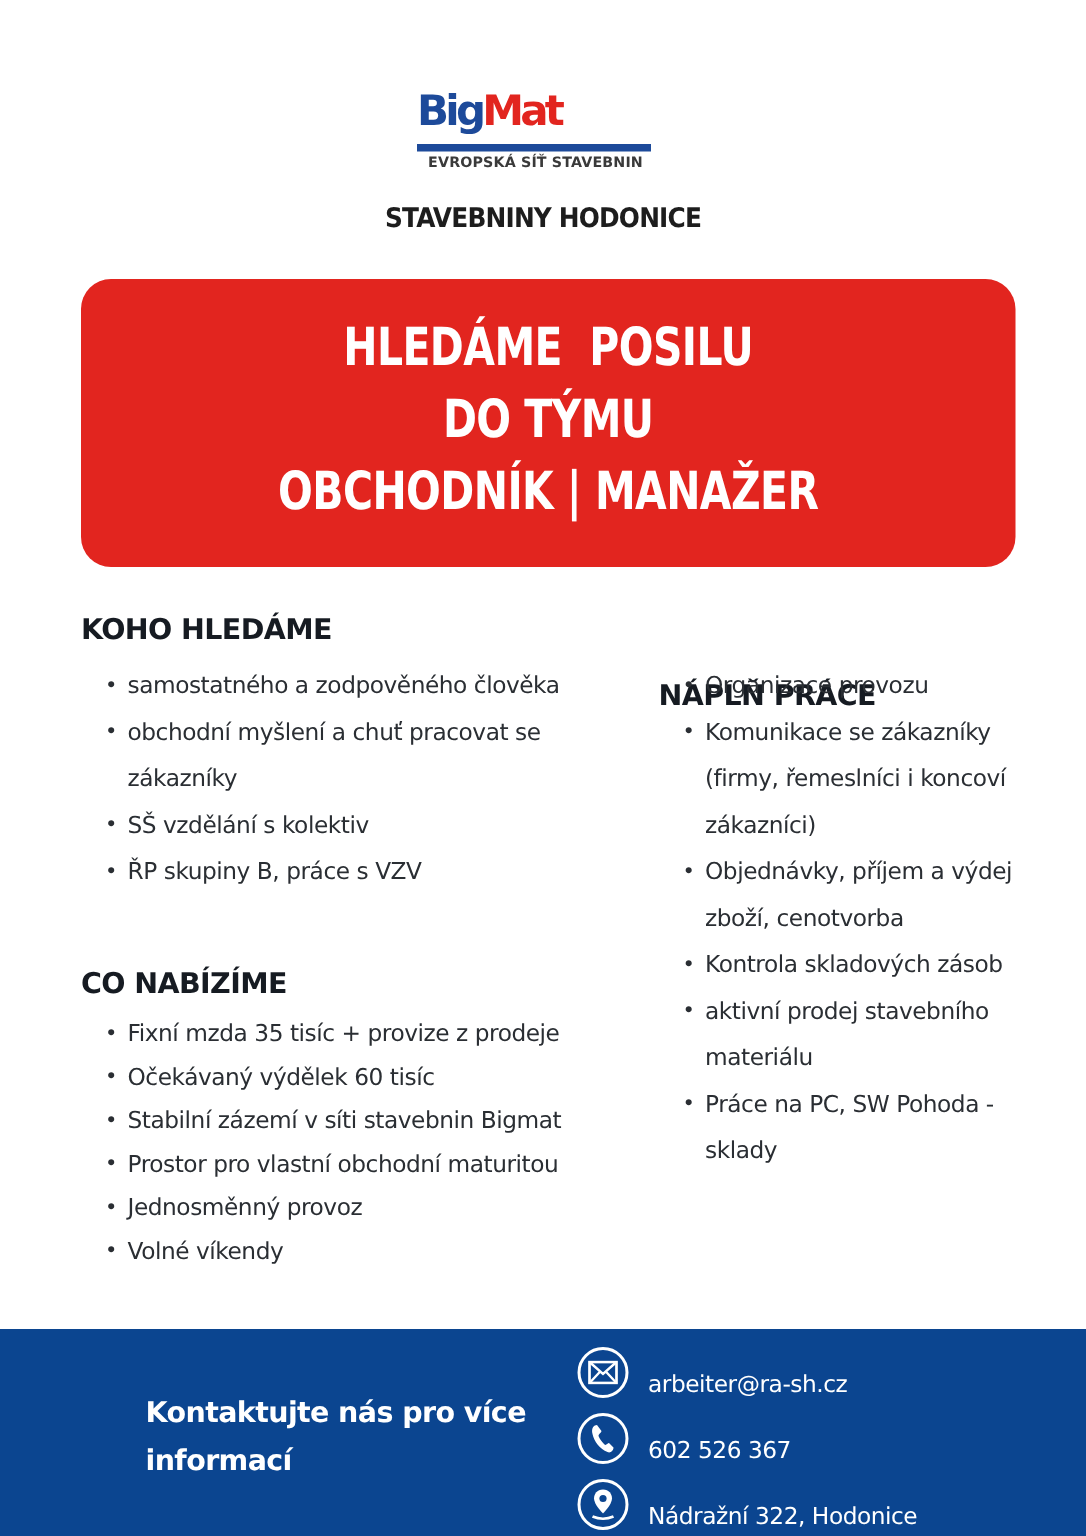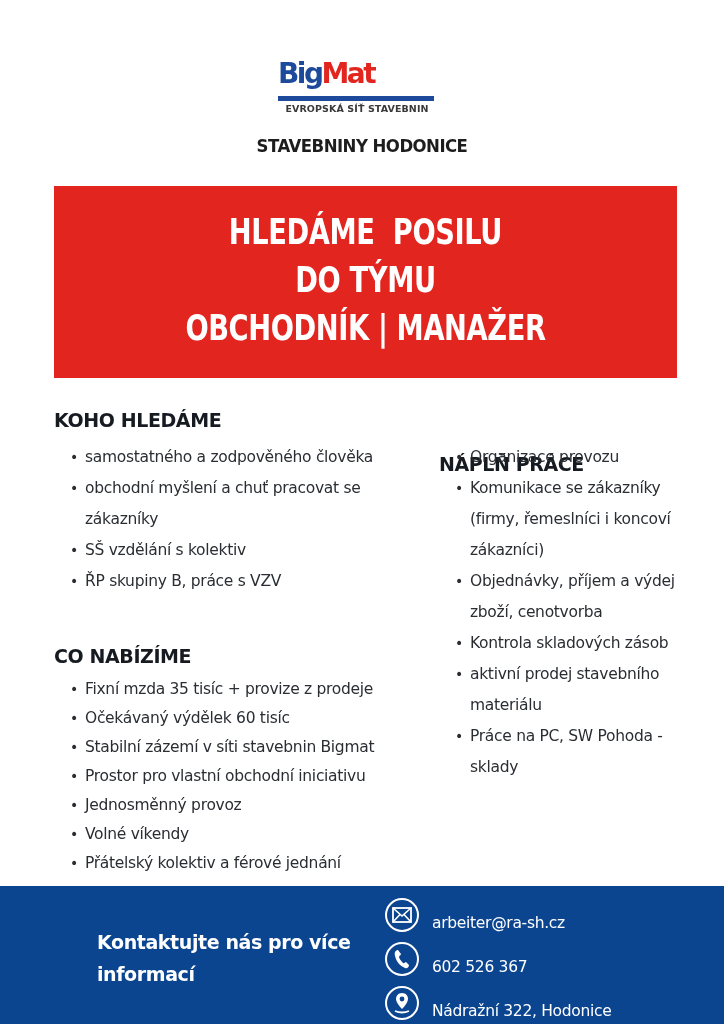--- a/index.html
+++ b/index.html
@@ -10,21 +10,21 @@
   .logo { position: absolute; left: 278px; top: 52px; width: 158px; height: 62px; }
   .logo-word { position: absolute; left: 0; top: 0; height: 44px; font-family: "DejaVu Sans", sans-serif; font-weight: bold; font-size: 28px; letter-spacing: -2.5px; line-height: 44px; white-space: nowrap; }
   .logo-big { color: #1d4a9a; }
   .logo-mat { color: #e2251f; }
   .logo-bar { position: absolute; left: 0; top: 44px; width: 156px; height: 5px; background: #1d4a9a; }
   .logo-tagline { position: absolute; left: 0; top: 51px; width: 158px; font-family: "DejaVu Sans", sans-serif; font-weight: bold; font-size: 9.5px; color: #3a3a3a; letter-spacing: 0.1px; white-space: nowrap; text-align: center; }
 
   .store-name { position: absolute; left: 0; width: 724px; top: 135px; text-align: center; font-family: "DejaVu Sans", sans-serif; font-weight: bold; font-size: 18px; letter-spacing: -0.6px; color: #1d1d1d; transform: scaleX(0.92); }
 
   
-  .banner { position: absolute; left: 54px; top: 186px; width: 623px; height: 192px; background: #e2251f; color: #ffffff; text-align: center; padding-top: 22px; }
+  .banner { position: absolute; left: 54px; top: 186px; width: 623px; height: 192px; background: #e2251f; color: #ffffff; text-align: center; padding-top: 22px; border-radius: 20px; }
   .banner-line { display: block; font-family: "DejaVu Sans", sans-serif; font-weight: bold; font-size: 35px; line-height: 48px; letter-spacing: -0.5px; transform: scaleX(0.78); transform-origin: center; white-space: pre; }
 
   
   .section-title { position: absolute; font-family: "DejaVu Sans", sans-serif; font-weight: bold; font-size: 19px; color: #161b22; letter-spacing: -0.4px; }
   ul.list { position: absolute; list-style: none; }
   ul.list li { position: relative; padding-left: 15px; font-family: "DejaVu Sans", sans-serif; font-size: 15.5px; line-height: 31px; color: #2a2e33; letter-spacing: -0.3px; }
   ul.list li::before { content: "•"; position: absolute; left: 0; top: 0; font-size: 14px; color: #2a2e33; }
 
   #koho-title { left: 54px; top: 409px; }
   #koho-list { left: 70px; top: 442px; width: 360px; }
@@ -69,24 +69,23 @@
   <li>obchodní myšlení a chuť pracovat se zákazníky</li>
   <li>SŠ vzdělání s kolektiv</li>
   <li>ŘP skupiny B, práce s VZV</li>
 </ul>
 
 <h2 class="section-title" id="co-title">CO NABÍZÍME</h2>
 <ul class="list" id="co-list">
   <li style="line-height:29px">Fixní mzda 35 tisíc + provize z prodeje</li>
   <li style="line-height:29px">Očekávaný výdělek 60 tisíc</li>
   <li style="line-height:29px">Stabilní zázemí v síti stavebnin Bigmat</li>
-  <li style="line-height:29px">Prostor pro vlastní obchodní iniciativu</li>
+  <li style="line-height:29px">Prostor pro vlastní obchodní maturitou</li>
   <li style="line-height:29px">Jednosměnný provoz</li>
   <li style="line-height:29px">Volné víkendy</li>
-  <li style="line-height:29px">Přátelský kolektiv a férové jednání</li>
 </ul>
 
 <h2 class="section-title" id="naplne-title">NÁPLŇ PRÁCE</h2>
 <ul class="list" id="naplne-list">
   <li>Organizace provozu</li>
   <li>Komunikace se zákazníky (firmy, řemeslníci i koncoví zákazníci)</li>
   <li>Objednávky, příjem a výdej zboží, cenotvorba</li>
   <li>Kontrola skladových zásob</li>
   <li>aktivní prodej stavebního materiálu</li>
   <li>Práce na PC, SW Pohoda - sklady</li>

